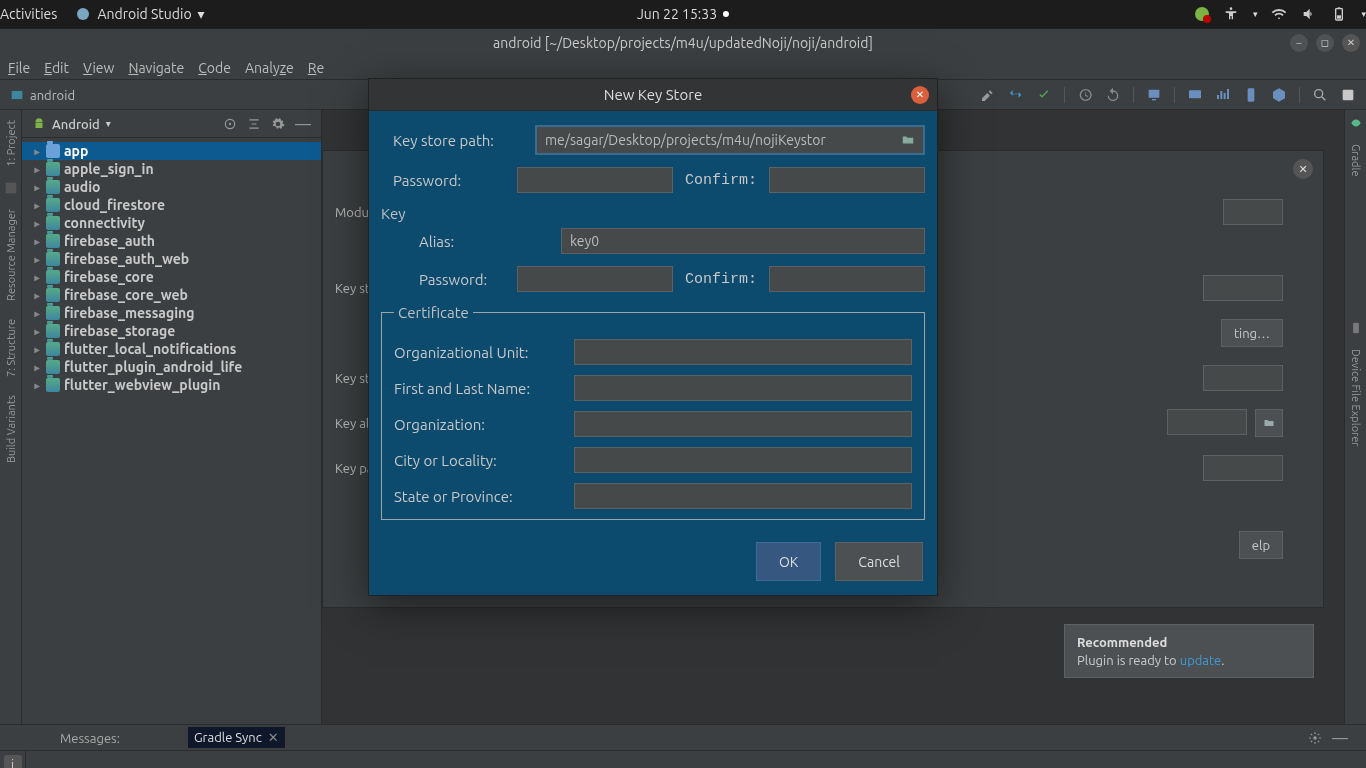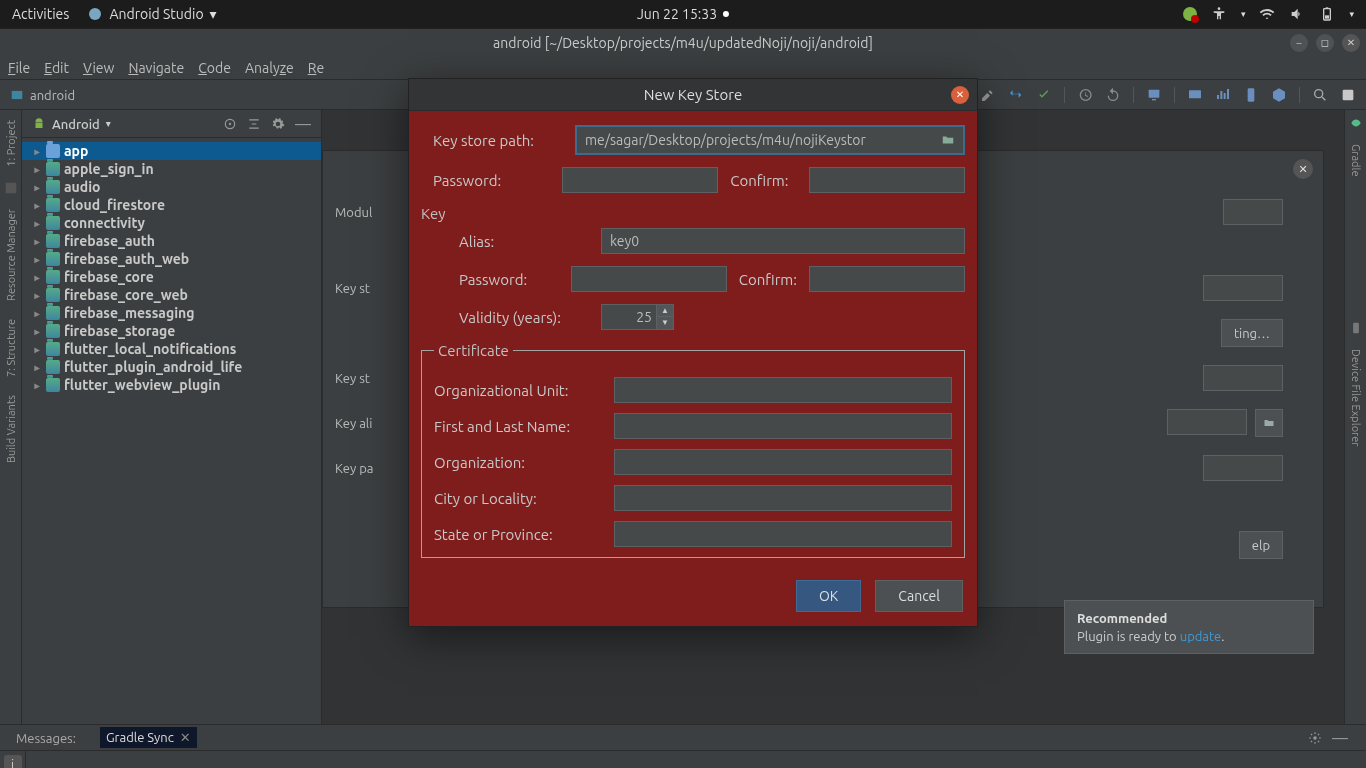--- a/index.html
+++ b/index.html
@@ -1,19 +1,19 @@
 <!DOCTYPE html>
 <html><head>
 <meta charset="utf-8">
 <style>
   * { box-sizing: border-box; margin: 0; padding: 0; font-family: "Ubuntu", "Segoe UI", sans-serif; }
   body { width: 1366px; height: 768px; background: #2b2b2b; color: #bbbbbb; overflow: hidden; position: relative; font-size: 13px; }
 
   
-  .topbar { height: 28px; background: #1c1c1c; color: #ddd; display: flex; align-items: center; padding: 0 12px; font-size: 14px; }
+  .topbar { height: 28px; background: #1c1c1c; color: #ddd; display: flex; align-items: center; padding: 0 0; font-size: 14px; }
   .topbar .left { display: flex; gap: 18px; align-items: center; }
   .topbar .center { position: absolute; left: 50%; transform: translateX(-50%); display: flex; align-items: center; gap: 6px; }
   .topbar .right { margin-left: auto; display: flex; gap: 14px; align-items: center; }
   .topbar .dot { width: 6px; height: 6px; background: #fff; border-radius: 50%; }
   .status-green { width: 14px; height: 14px; background: #7CB342; border-radius: 50%; position: relative; }
   .status-green::after { content: ""; position: absolute; bottom: -2px; right: -2px; width: 8px; height: 8px; background: #b00; border-radius: 50%; }
   .icon-sm { width: 16px; height: 16px; fill: #ccc; }
 
   
   .winbar { height: 28px; background: #3c3f41; display: flex; align-items: center; justify-content: center; color: #ccc; font-size: 14px; position: relative; border-top: 1px solid #222; }
@@ -63,60 +63,60 @@
   .underlay-row { display:flex; align-items:center; margin: 18px 0; }
   .underlay-row .lbl { width: 80px; text-align:left; color:#bbb; padding-left: 12px; white-space:nowrap; }
   .underlay-right { margin-left:auto; display:flex; gap:8px;}
   .ghost-field { width: 80px; height: 26px; background:#45494a; border:1px solid #5d6163; }
   .ghost-btn { height: 28px; padding: 0 12px; background:#4c5052; border:1px solid #5d6163; color:#c8c8c8; display:flex; align-items:center; }
   .folder-btn { width:28px; height:28px; background:#4c5052; border:1px solid #5d6163; display:flex; align-items:center; justify-content:center;}
 
   
   .bottom-panel { height: 110px; background: #3c3f41; border-top: 1px solid #2b2b2b; display:flex; flex-direction:column; }
   .bp-tabs { height: 26px; display:flex; align-items:center; padding: 0 10px; gap: 18px; border-bottom:1px solid #2b2b2b;}
-  .bp-tab { color:#aaa; padding:3px 6px; }
+  .bp-tab { color:#aaa; padding:3px 6px;margin-left:44px; }
   .bp-tab.active { background:#0f172a; color:#ddd; }
   .bp-tab.active .x { margin-left:6px; color:#888;}
   .bp-body { flex:1; display:flex; }
   .bp-left { width:26px; background:#3c3f41; border-right:1px solid #2b2b2b; display:flex; flex-direction:column; gap:6px; padding-top:4px; align-items:center;}
   .bp-badge { width:18px; height:18px; border-radius:3px; background:#555; display:flex; align-items:center; justify-content:center; font-size:11px; color:#ddd;}
   .bp-content { padding:6px 10px; color:#ccc; font-size:14px; display:flex; align-items:center; gap:10px;}
   .bp-right-ic { margin-left:auto; display:flex; gap:10px; padding-right:8px; align-items:center;}
 
   
-  .notif { position:absolute; right: 30px; bottom: 70px; width: 250px; background:#4c5052; border:1px solid #5d6163; padding:10px 12px; color:#ccc; font-size:13px;}
+  .notif { position:absolute; right: 30px; bottom: 46px; width: 250px; background:#4c5052; border:1px solid #5d6163; padding:10px 12px; color:#ccc; font-size:13px;}
   .notif .ttl { font-weight:bold; color:#ddd; margin-bottom:4px;}
   .notif a { color:#3e9ad6; text-decoration:none; }
 
   
-  .modal { position: absolute; top: 78px; left: 408px; width: 570px; background: #7f1d1d; border: 1px solid #222; box-shadow: 0 10px 40px rgba(0,0,0,.5); }
+  .modal { position: absolute; top: 78px; left: 368px; width: 570px; background: #0c4a6e; border: 1px solid #222; box-shadow: 0 10px 40px rgba(0,0,0,.5); }
   .modal-title { height: 32px; background: #323436; display:flex; align-items:center; justify-content:center; color:#ddd; font-size:15px; position:relative; border-bottom:1px solid #2b2b2b;}
   .modal-title .mclose { position:absolute; right:8px; width:18px; height:18px; background:#d9603b; border-radius:50%; display:flex; align-items:center; justify-content:center; color:#fff; font-size:10px;}
   .modal-body { padding: 8px 12px 12px; color:#c8c8c8; font-size:15px;}
   .frow { display:flex; align-items:center; margin: 6px 0 12px; gap: 12px; }
   .frow .flabel { width: 130px; margin-left: 12px; }
   .frow.sub .flabel { padding-left: 26px; width: 156px; }
-  .frow .clabel { width: 74px; }
+  .frow .clabel { width: 74px; font-family: Liberation Mono, monospace; }
   .finput { flex:1; height:26px; background:#45494a; border:1px solid #5d6163; color:#bbb; padding:0 8px; font-size:14px; }
   .finput.short { flex:none; width: 156px; }
   .finput.spin { width: 56px; text-align:right; padding-right:4px;}
   .pathfield { display:flex; flex:1; border:2px solid #3b6b8f; }
   .pathfield .finput { border:none; background:#45494a; }
   .pathfield .browse { width:30px; background:#45494a; display:flex; align-items:center; justify-content:center;}
   .spinwrap { display:flex; }
   .spin-btns { display:flex; flex-direction:column; border:1px solid #5d6163; border-left:none;}
   .spin-btns div { width:16px; height:12px; background:#525658; font-size:8px; text-align:center; line-height:12px; color:#ccc; border-bottom:1px solid #5d6163;}
   .spin-btns div:last-child{border-bottom:none;}
   .section-title { color:#c0c0c0; margin: 6px 0 4px; }
   fieldset { border:1px solid #a3a3a3; padding: 8px 12px 0; margin-top:4px;}
   legend { padding:0 4px; color:#c0c0c0; }
   .cert-row { display:flex; align-items:center; margin: 10px 0; gap:10px;}
   .cert-row .clab { width: 170px; }
   .modal-buttons { display:flex; justify-content:flex-end; gap: 14px; padding: 10px 14px 14px; }
-  .btn { height: 32px; padding: 0 22px; border:1px solid #5d6163; background:#4c5052; color:#ddd; font-size:14px; display:flex; align-items:center; }
+  .btn { height: 39px; padding: 0 22px; border:1px solid #5d6163; background:#4c5052; color:#ddd; font-size:14px; display:flex; align-items:center; }
   .btn.primary { background:#365880; border-color:#3e6a98; }
 
   .hammer{fill:#9a9a9a;}
   svg{display:block;}
 </style>
 </head>
 <body>
 
 <div class="topbar">
   <div class="left">
@@ -490,30 +490,20 @@
     <div class="frow sub">
       <span class="flabel">Alias:</span>
       <input class="finput" value="key0" style="">
     </div>
     <div class="frow sub">
       <span class="flabel">Password:</span>
       <input class="finput short" type="password" style="">
       <span class="clabel">Confirm:</span>
       <input class="finput short" type="password" style="">
     </div>
-    <div class="frow sub">
-      <span class="flabel">Validity (years):</span>
-      <div class="spinwrap">
-        <input class="finput spin" value="25" style="">
-        <div class="spin-btns">
-            <div>▲</div>
-            <div>▼</div>
-          </div>
-      </div>
-    </div>
 
     <fieldset>
       <legend>Certificate</legend>
       <div id="cert-rows">
           <div class="cert-row">
             <span class="clab">Organizational Unit:</span>
             <input class="finput" style="">
           </div>
           <div class="cert-row">
             <span class="clab">First and Last Name:</span>

